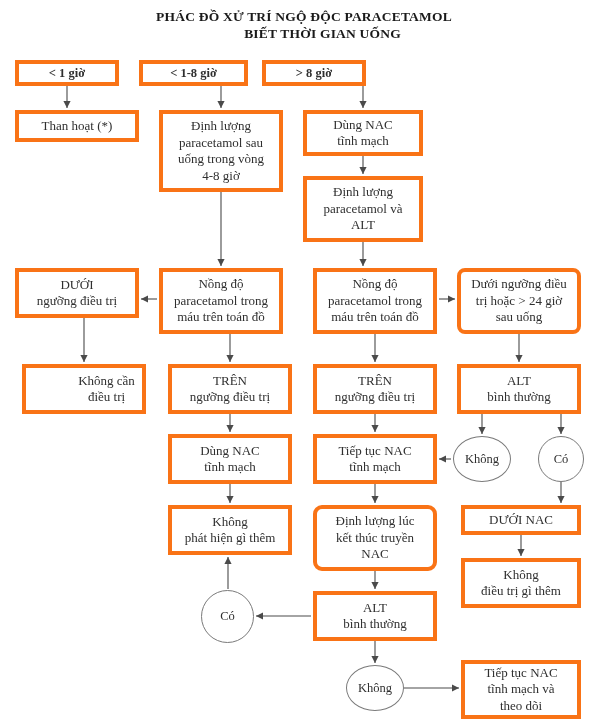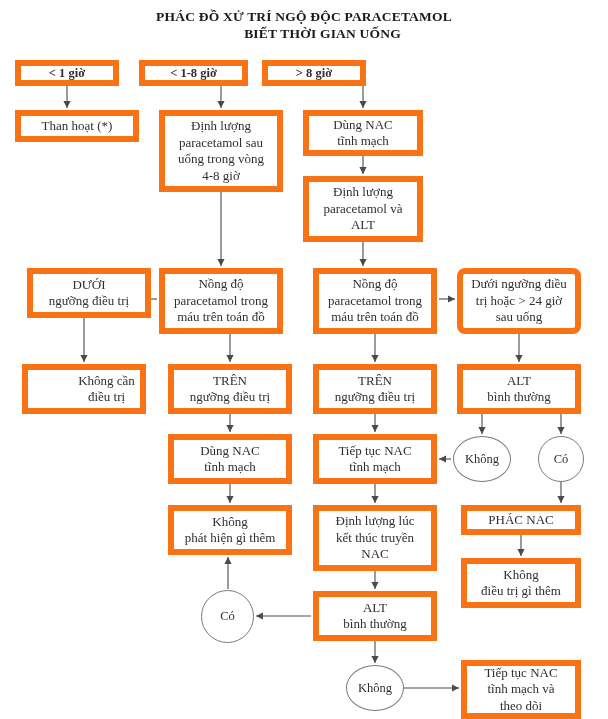--- a/index.html
+++ b/index.html
@@ -28,21 +28,21 @@
     font-size: 13.5px;
     letter-spacing: 0.2px;
     line-height: 17px;
     color: #1a1a1a;
   }
   #title .line2 { display: block; margin-left: 37px; }
 
   .node {
     position: absolute;
     box-sizing: border-box;
-    border: 6px solid #f97316;
+    border: 4px solid #f97316;
     background: #ffffff;
     display: flex;
     align-items: center;
     justify-content: center;
     text-align: center;
     font-size: 13px;
     line-height: 16.5px;
     color: #2f2f2f;
     padding: 2px 3px;
   }
@@ -168,21 +168,21 @@
       </div>
       <div class="node" style="left: 303px; top: 110px; width: 120px; height: 46px;">
         <span class="txt">Dùng NAC
 tĩnh mạch</span>
       </div>
       <div class="node" style="left: 303px; top: 176px; width: 120px; height: 66px;">
         <span class="txt">Định lượng
 paracetamol và
 ALT</span>
       </div>
-      <div class="node" style="left: 15px; top: 268px; width: 124px; height: 50px; margin-left: 12px;">
+      <div class="node" style="left: 15px; top: 268px; width: 124px; height: 50px;">
         <span class="txt">DƯỚI
 ngưỡng điều trị</span>
       </div>
       <div class="node" style="left: 159px; top: 268px; width: 124px; height: 66px;">
         <span class="txt">Nồng độ
 paracetamol trong
 máu trên toán đồ</span>
       </div>
       <div class="node" style="left: 313px; top: 268px; width: 124px; height: 66px;">
         <span class="txt">Nồng độ
@@ -221,27 +221,27 @@
       <div class="circle" style="left: 453px; top: 436px; width: 58px; height: 46px;">
         <span class="txt">Không</span>
       </div>
       <div class="circle" style="left: 538px; top: 436px; width: 46px; height: 46px;">
         <span class="txt">Có</span>
       </div>
       <div class="node" style="left: 168px; top: 505px; width: 124px; height: 50px;">
         <span class="txt">Không
 phát hiện gì thêm</span>
       </div>
-      <div class="node" style="left: 313px; top: 505px; width: 124px; height: 66px;">
+      <div class="node" style="left: 313px; top: 505px; width: 124px; height: 66px; border-radius: 9px;">
         <span class="txt">Định lượng lúc
 kết thúc truyền
 NAC</span>
       </div>
       <div class="node" style="left: 461px; top: 505px; width: 120px; height: 30px;">
-        <span class="txt">PHÁC NAC</span>
+        <span class="txt">DƯỚI NAC</span>
       </div>
       <div class="node" style="left: 461px; top: 558px; width: 120px; height: 50px;">
         <span class="txt">Không
 điều trị gì thêm</span>
       </div>
       <div class="circle" style="left: 201px; top: 590px; width: 53px; height: 53px;">
         <span class="txt">Có</span>
       </div>
       <div class="node" style="left: 313px; top: 591px; width: 124px; height: 50px;">
         <span class="txt">ALT

